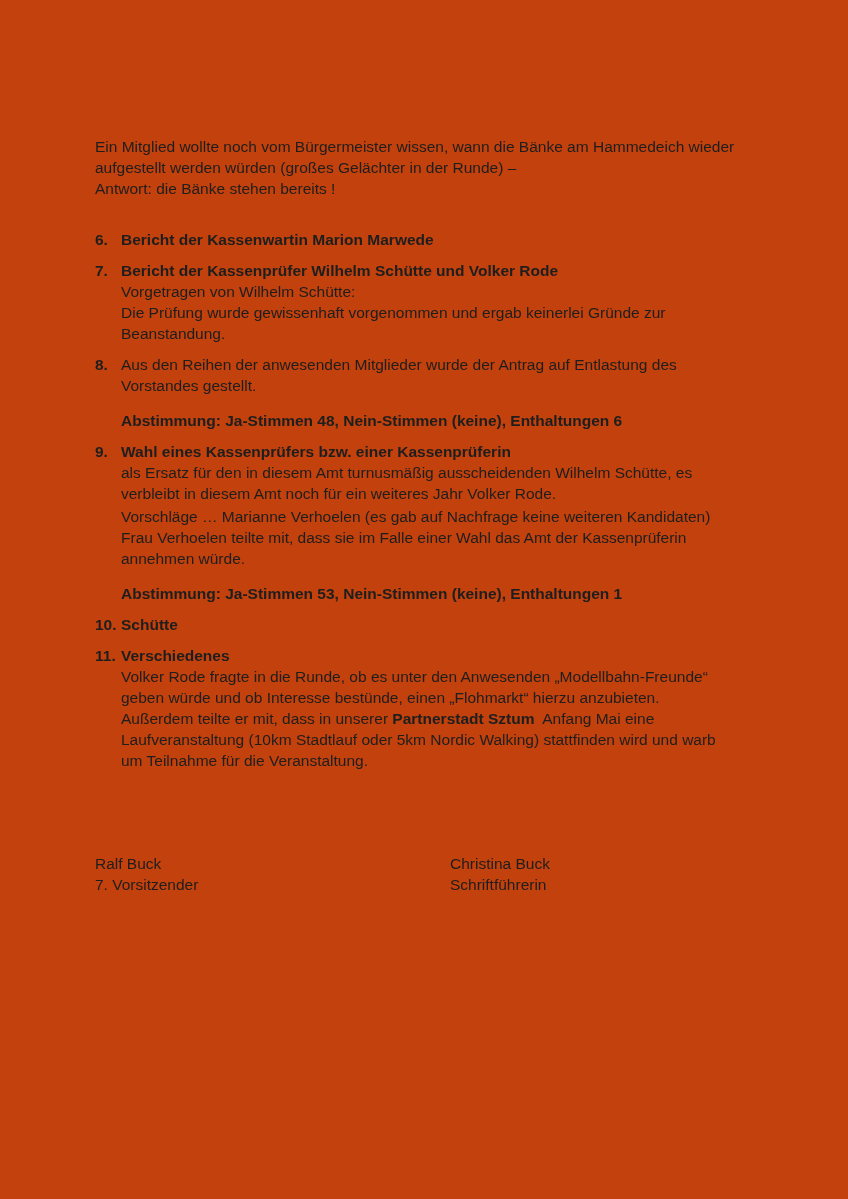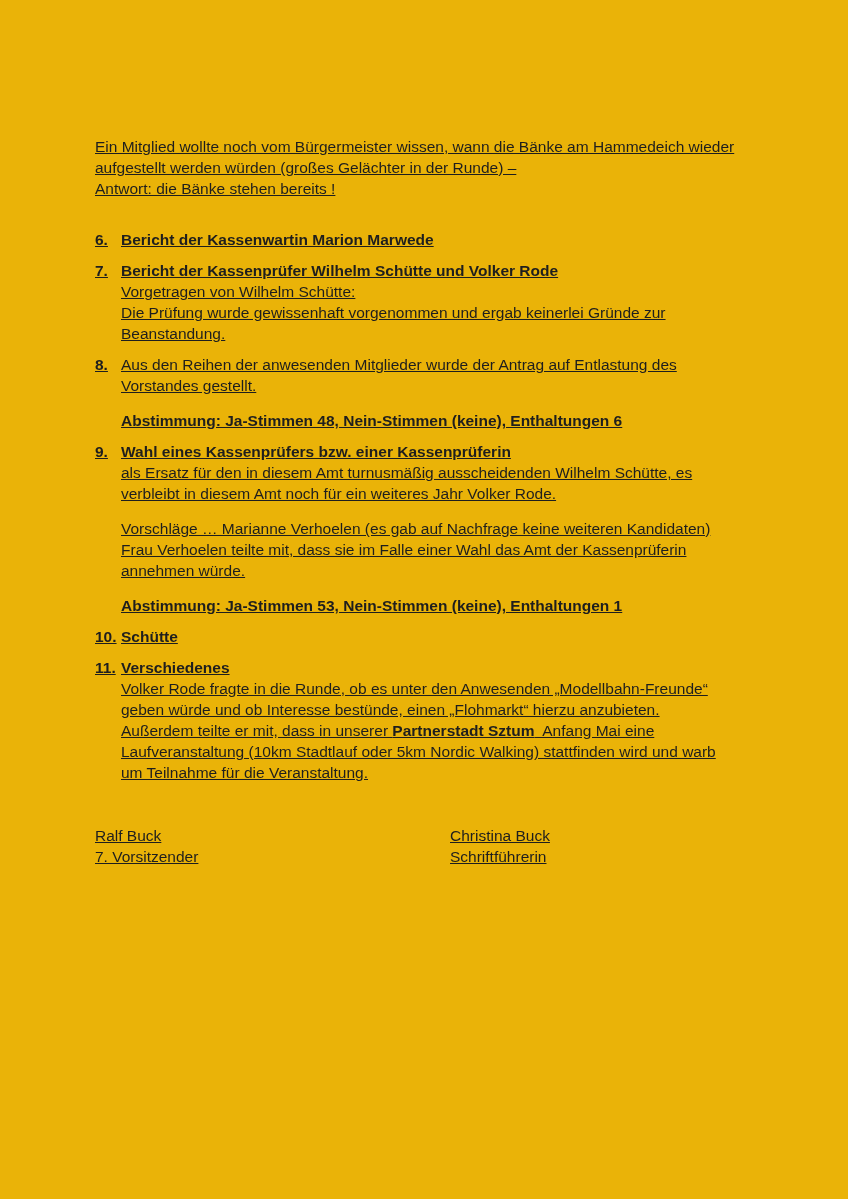--- a/index.html
+++ b/index.html
@@ -4,29 +4,28 @@
 <style>
   html, body {
     margin: 0;
     padding: 0;
     background: #ffffff;
   }
   .page {
     position: relative;
     width: 848px;
     height: 1199px;
-    background: #eab308;
+    background: #c2410c;
     overflow: hidden;
     box-sizing: border-box;
     padding: 136px 50px 0 95px;
     font-family: "Liberation Sans", "DejaVu Sans", sans-serif;
     font-size: 15.5px;
     line-height: 21px;
     color: #1e1e1e;
-    text-decoration: underline;
     -webkit-font-smoothing: antialiased;
   }
   .pre {
     white-space: pre;
     margin: 0;
   }
   .intro {
     margin: 0 0 30px 0;
   }
   .section {
@@ -44,36 +43,36 @@
   }
   .item-title {
     font-weight: bold;
     white-space: pre;
   }
   .para {
     white-space: pre;
     margin: 0;
   }
   .para + .para {
-    margin-top: 14px;
+    margin-top: 2px;
   }
   .vote {
     font-weight: bold;
     white-space: pre;
     margin-top: 14px;
   }
   .closing {
     margin: 14px 0 0 0;
   }
   .place-date {
     margin: 30px 0 0 0;
   }
   .signatures {
     display: flex;
-    margin-top: 42px;
+    margin-top: 82px;
   }
   .sig-col-left {
     flex: 0 0 355px;
     width: 355px;
   }
   .sig-col-right {
     flex: 0 0 auto;
   }
   .sig-name, .sig-role {
     white-space: pre;

